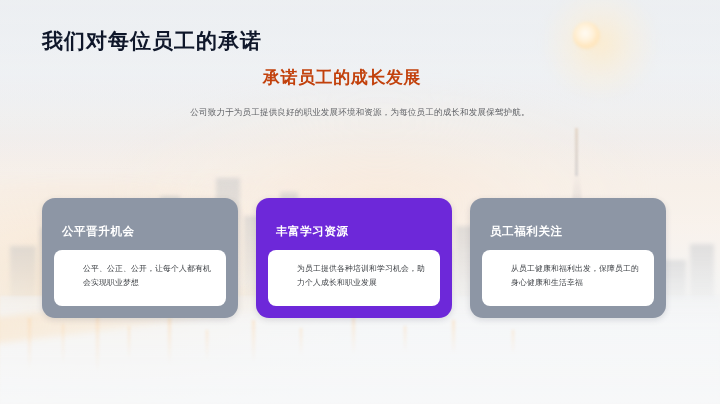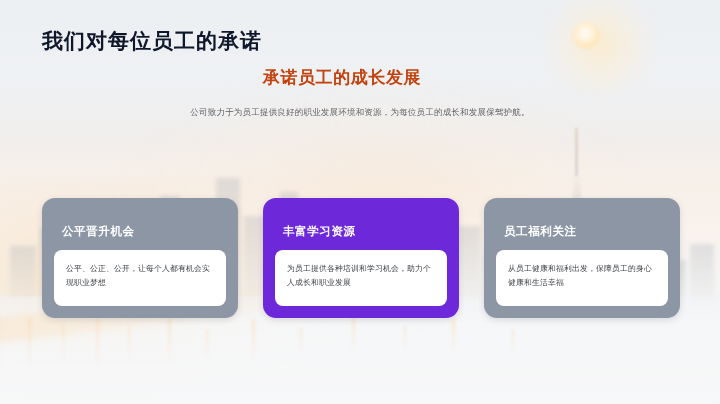--- a/index.html
+++ b/index.html
@@ -201,21 +201,21 @@
     color: #5d5f63;
     letter-spacing: 0.2px;
   }
 
   
   .cards {
     position: absolute;
     left: 42px; top: 198px;
     width: 638px; height: 120px;
     display: flex;
-    gap: 25px;
+    gap: 18px;
   }
 
   .card {
     position: relative;
     width: 196px;
     height: 120px;
     border-radius: 13px;
     padding: 0;
     box-shadow: 0 2px 6px rgba(60,70,85,0.16);
   }
@@ -232,21 +232,21 @@
     white-space: nowrap;
   }
 
   .card-body {
     position: absolute;
     left: 12px; top: 52px;
     width: 172px;
     height: 56px;
     background: #ffffff;
     border-radius: 8px;
-    padding: 12px 12px 0 12px;
+    padding: 12px 12px 0 29px;
     font-size: 7.8px;
     line-height: 1.75;
     color: #3d4045;
     letter-spacing: 0.2px;
     overflow: hidden;
   }
 </style>
 </head>
 <body>
 

